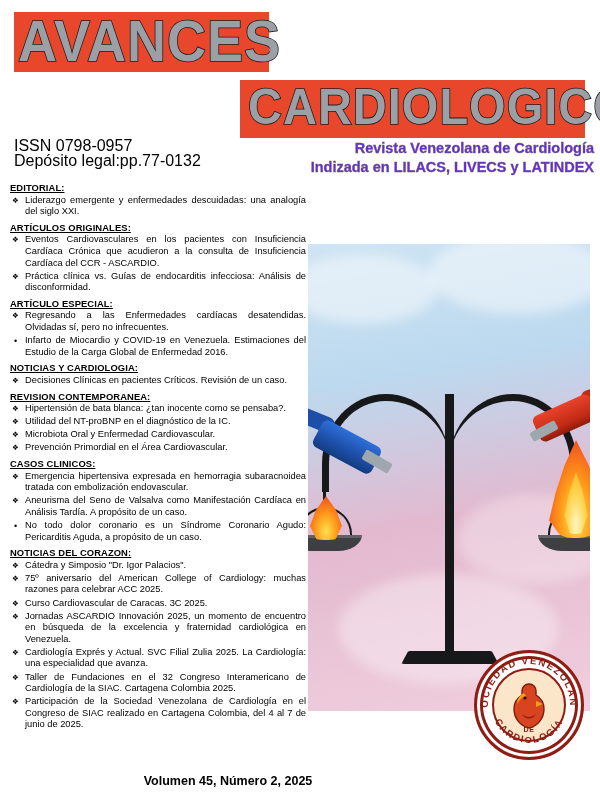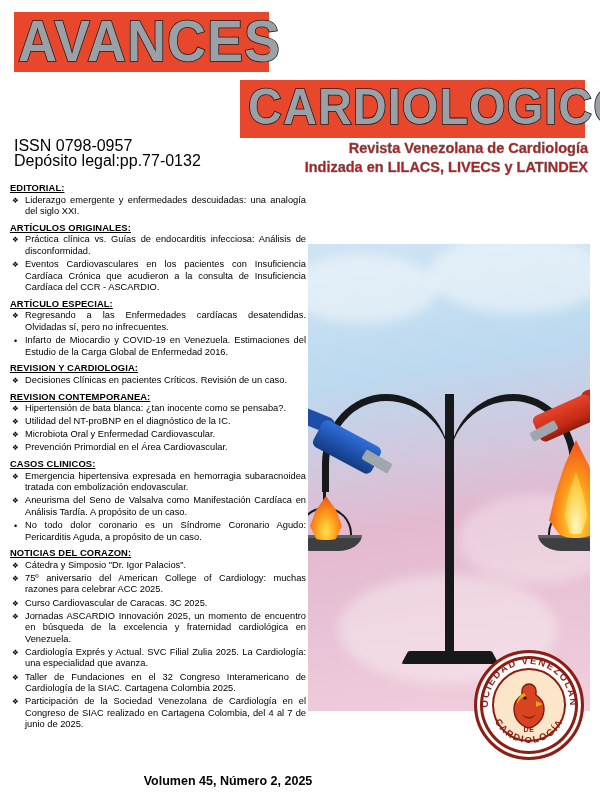--- a/index.html
+++ b/index.html
@@ -59,23 +59,23 @@
   }
   .issn-block {
     position: absolute;
     left: 14px; top: 138px;
     font-size: 16px;
     line-height: 15px;
     color: #000;
   }
   .subtitle-block {
     position: absolute;
-    right: 12px; top: 139px;
+    right: 6px; top: 139px;
     text-align: right;
-    color: #b91c1c;
+    color: #6d28d9;
     font-weight: bold;
     font-size: 14.5px;
     line-height: 19px;
     -webkit-text-stroke: 0.35px #5d6165;
   }
 
   
   .content {
     position: relative;
     width: 600px;
@@ -349,29 +349,29 @@
 
 <div class="content">
 
   <div class="toc" id="toc">
       <div class="sect-head">EDITORIAL:</div>
       <ul class="items">
         <li>Liderazgo emergente y enfermedades descuidadas: una analogía del siglo XXI.</li>
       </ul>
       <div class="sect-head spaced">ARTÍCULOS ORIGINALES:</div>
       <ul class="items">
+        <li>Eventos Cardiovasculares en los pacientes con Insuficiencia Cardíaca Crónica que acudieron a la consulta de Insuficiencia Cardíaca del CCR - ASCARDIO.</li>
         <li>Práctica clínica vs. Guías de endocarditis infecciosa: Análisis de disconformidad.</li>
-        <li>Eventos Cardiovasculares en los pacientes con Insuficiencia Cardíaca Crónica que acudieron a la consulta de Insuficiencia Cardíaca del CCR - ASCARDIO.</li>
       </ul>
       <div class="sect-head spaced">ARTÍCULO ESPECIAL:</div>
       <ul class="items">
         <li>Regresando a las Enfermedades cardíacas desatendidas. Olvidadas sí, pero no infrecuentes.</li>
         <li class="dash">Infarto de Miocardio y COVID-19 en Venezuela. Estimaciones del Estudio de la Carga Global de Enfermedad 2016.</li>
       </ul>
-      <div class="sect-head spaced">REVISION Y CARDIOLOGIA:</div>
+      <div class="sect-head spaced">NOTICIAS Y CARDIOLOGIA:</div>
       <ul class="items">
         <li>Decisiones Clínicas en pacientes Críticos. Revisión de un caso.</li>
       </ul>
       <div class="sect-head spaced">REVISION CONTEMPORANEA:</div>
       <ul class="items">
         <li>Hipertensión de bata blanca: ¿tan inocente como se pensaba?.</li>
         <li>Utilidad del NT-proBNP en el diagnóstico de la IC.</li>
         <li>Microbiota Oral y Enfermedad Cardiovascular.</li>
         <li>Prevención Primordial en el Área Cardiovascular.</li>
       </ul>

